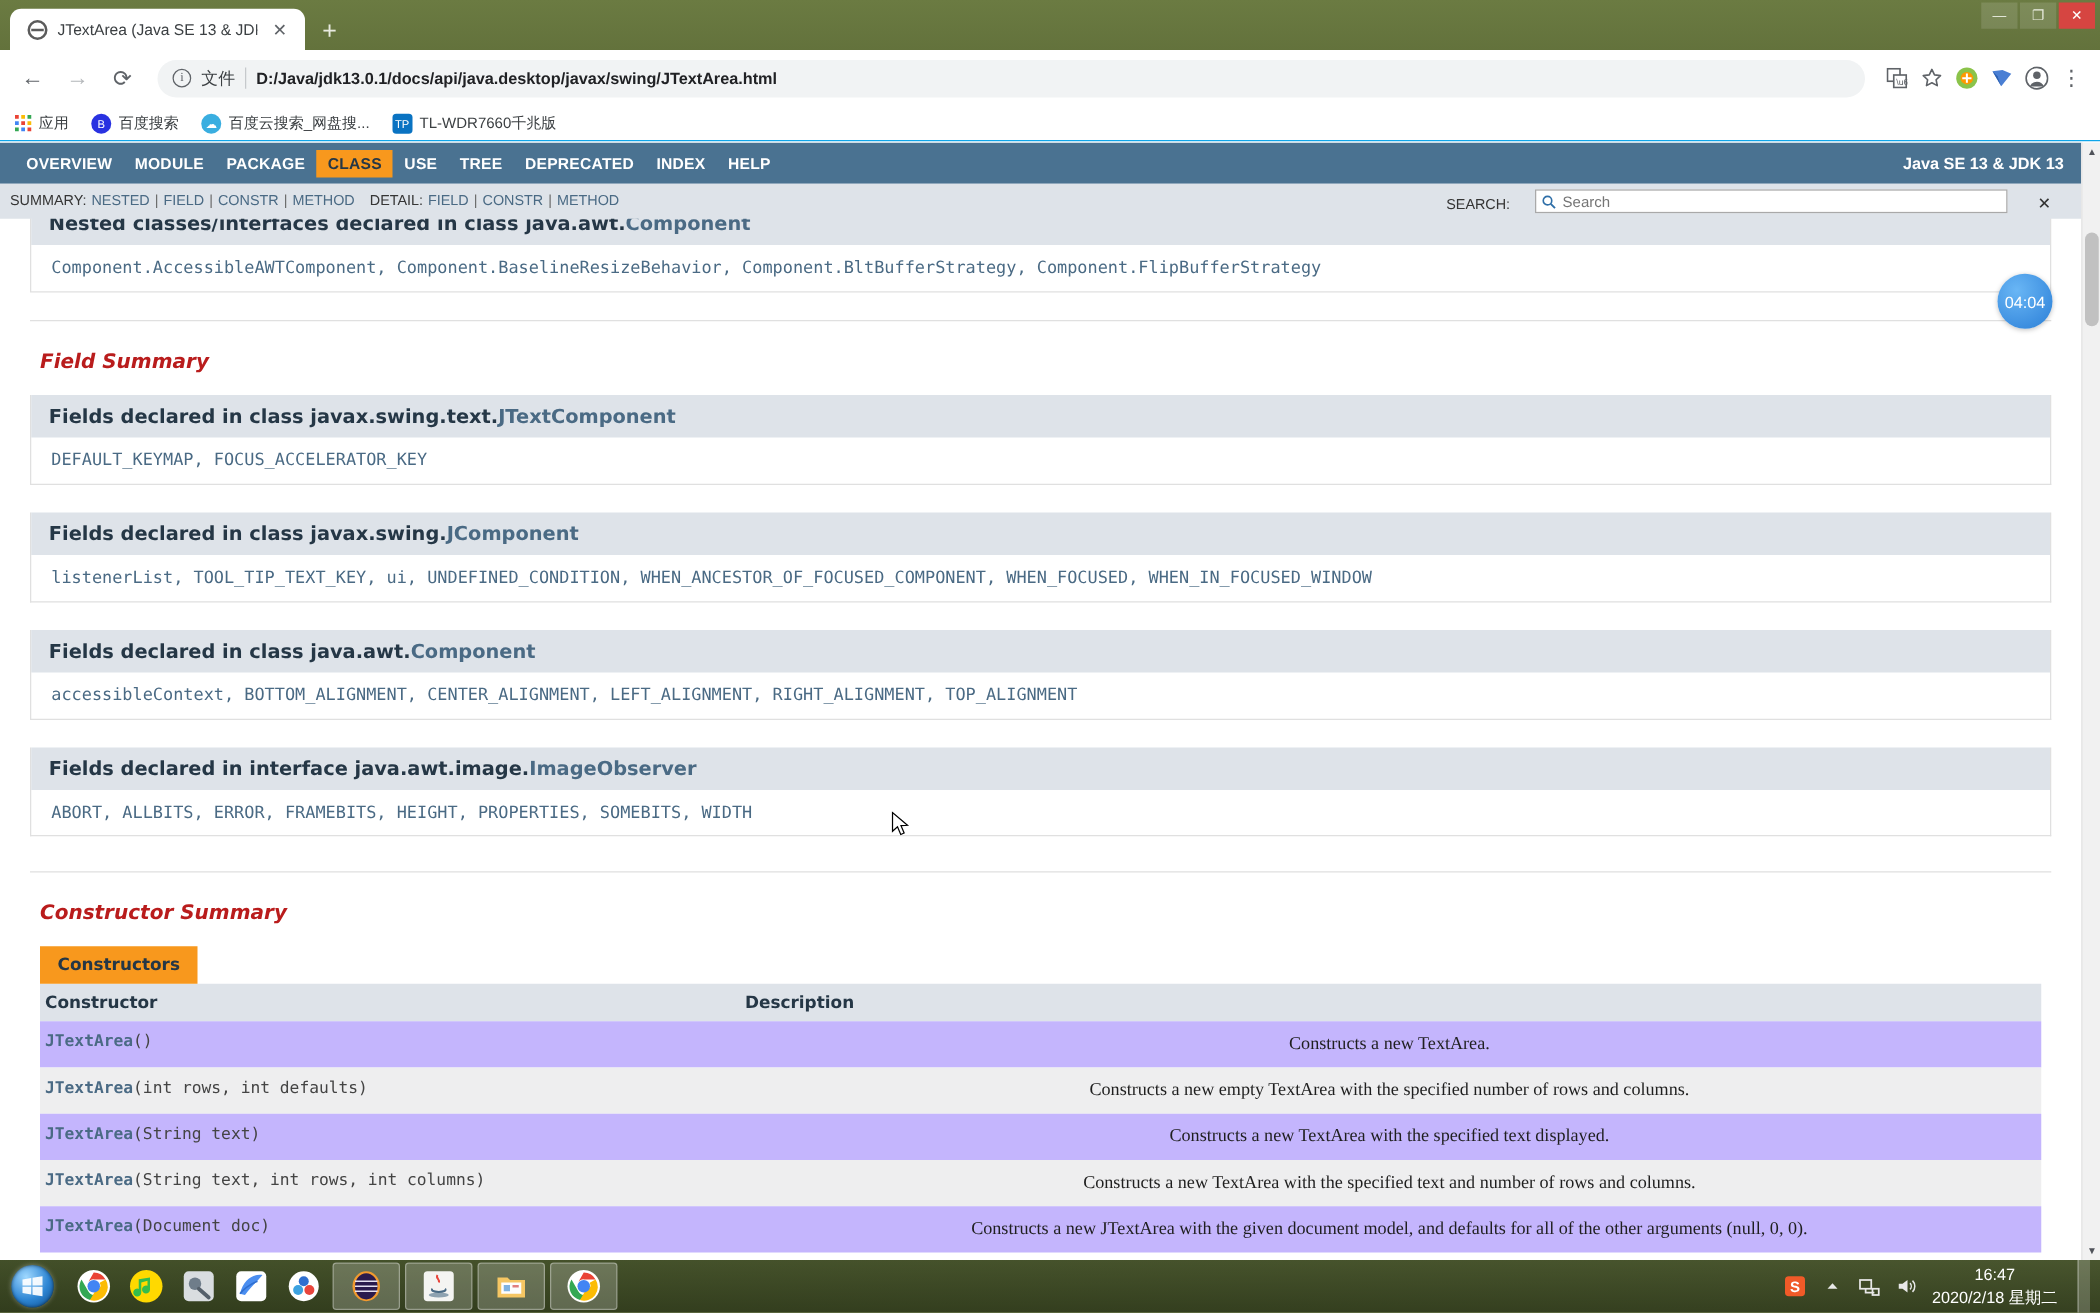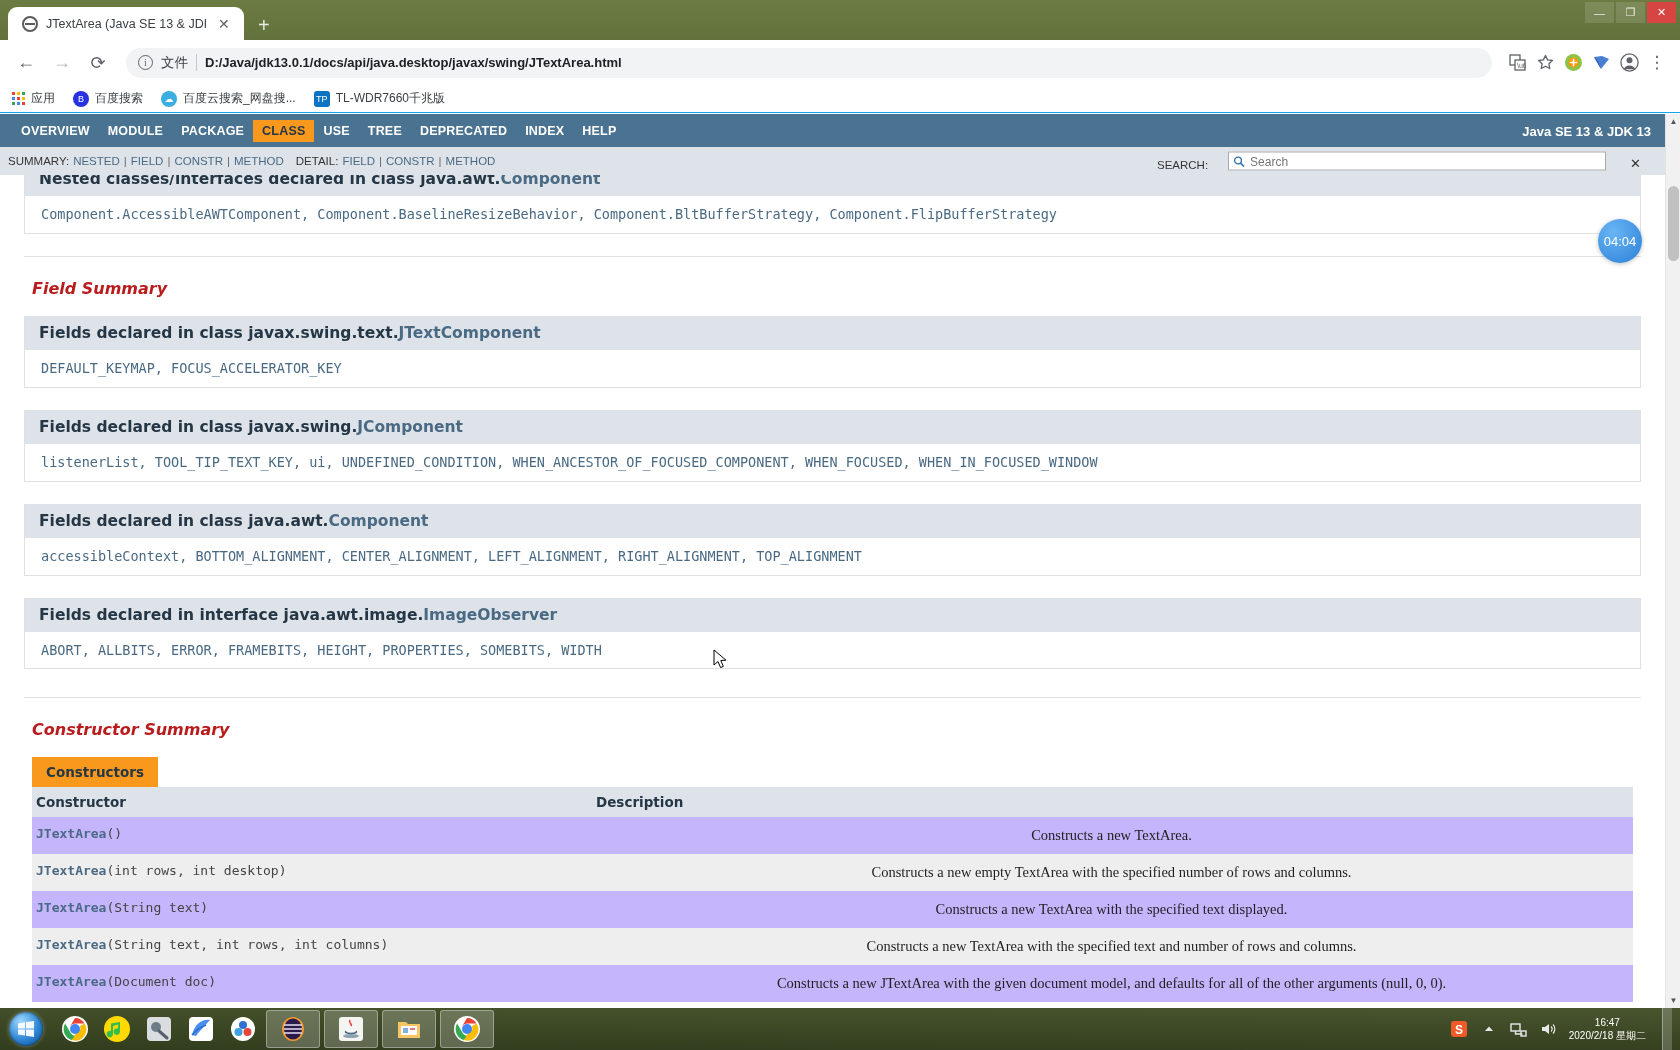--- a/index.html
+++ b/index.html
@@ -227,21 +227,21 @@
   }
   .tbico.win {
     background: rgba(255,255,255,.22); border: 1px solid rgba(255,255,255,.35);
     width: 54px; height: 38px;
   }
   #tray {
     margin-left: auto; display: flex; align-items: center; gap: 10px;
     padding-right: 8px; color: #f0f0f0;
   }
   .tray-ico { width: 20px; height: 20px; display: flex; align-items: center; justify-content: center; cursor: pointer; }
-  #clock { text-align: center; font-size: 10px; color: #fff; line-height: 1.35; cursor: pointer; padding-right: 6px; }
+  #clock { text-align: center; font-size: 13px; color: #fff; line-height: 1.35; cursor: pointer; padding-right: 6px; }
   #showdesk { width: 10px; height: 42px; background: rgba(255,255,255,.2); border-left: 1px solid rgba(255,255,255,.35); cursor: pointer; }
 </style>
 </head>
 <body>
 
 <div id="desktop">
 
   <div id="browser">
 
     <div id="titlebar">
@@ -440,21 +440,21 @@
                   <th>Constructor</th>
                   <th>Description</th>
                 </tr>
               </thead>
               <tbody>
                 <tr class="norm">
                   <td class="sig"><span class="nm">JTextArea</span><span class="pm">()</span></td>
                   <td class="desc">Constructs a new TextArea.</td>
                 </tr>
                 <tr class="alt">
-                  <td class="sig"><span class="nm">JTextArea</span><span class="pm">(int rows, int desktop)</span></td>
+                  <td class="sig"><span class="nm">JTextArea</span><span class="pm">(int rows, int defaults)</span></td>
                   <td class="desc">Constructs a new empty TextArea with the specified number of rows and columns.</td>
                 </tr>
                 <tr class="norm">
                   <td class="sig"><span class="nm">JTextArea</span><span class="pm">(String text)</span></td>
                   <td class="desc">Constructs a new TextArea with the specified text displayed.</td>
                 </tr>
                 <tr class="alt">
                   <td class="sig"><span class="nm">JTextArea</span><span class="pm">(String text, int rows, int columns)</span></td>
                   <td class="desc">Constructs a new TextArea with the specified text and number of rows and columns.</td>
                 </tr>

